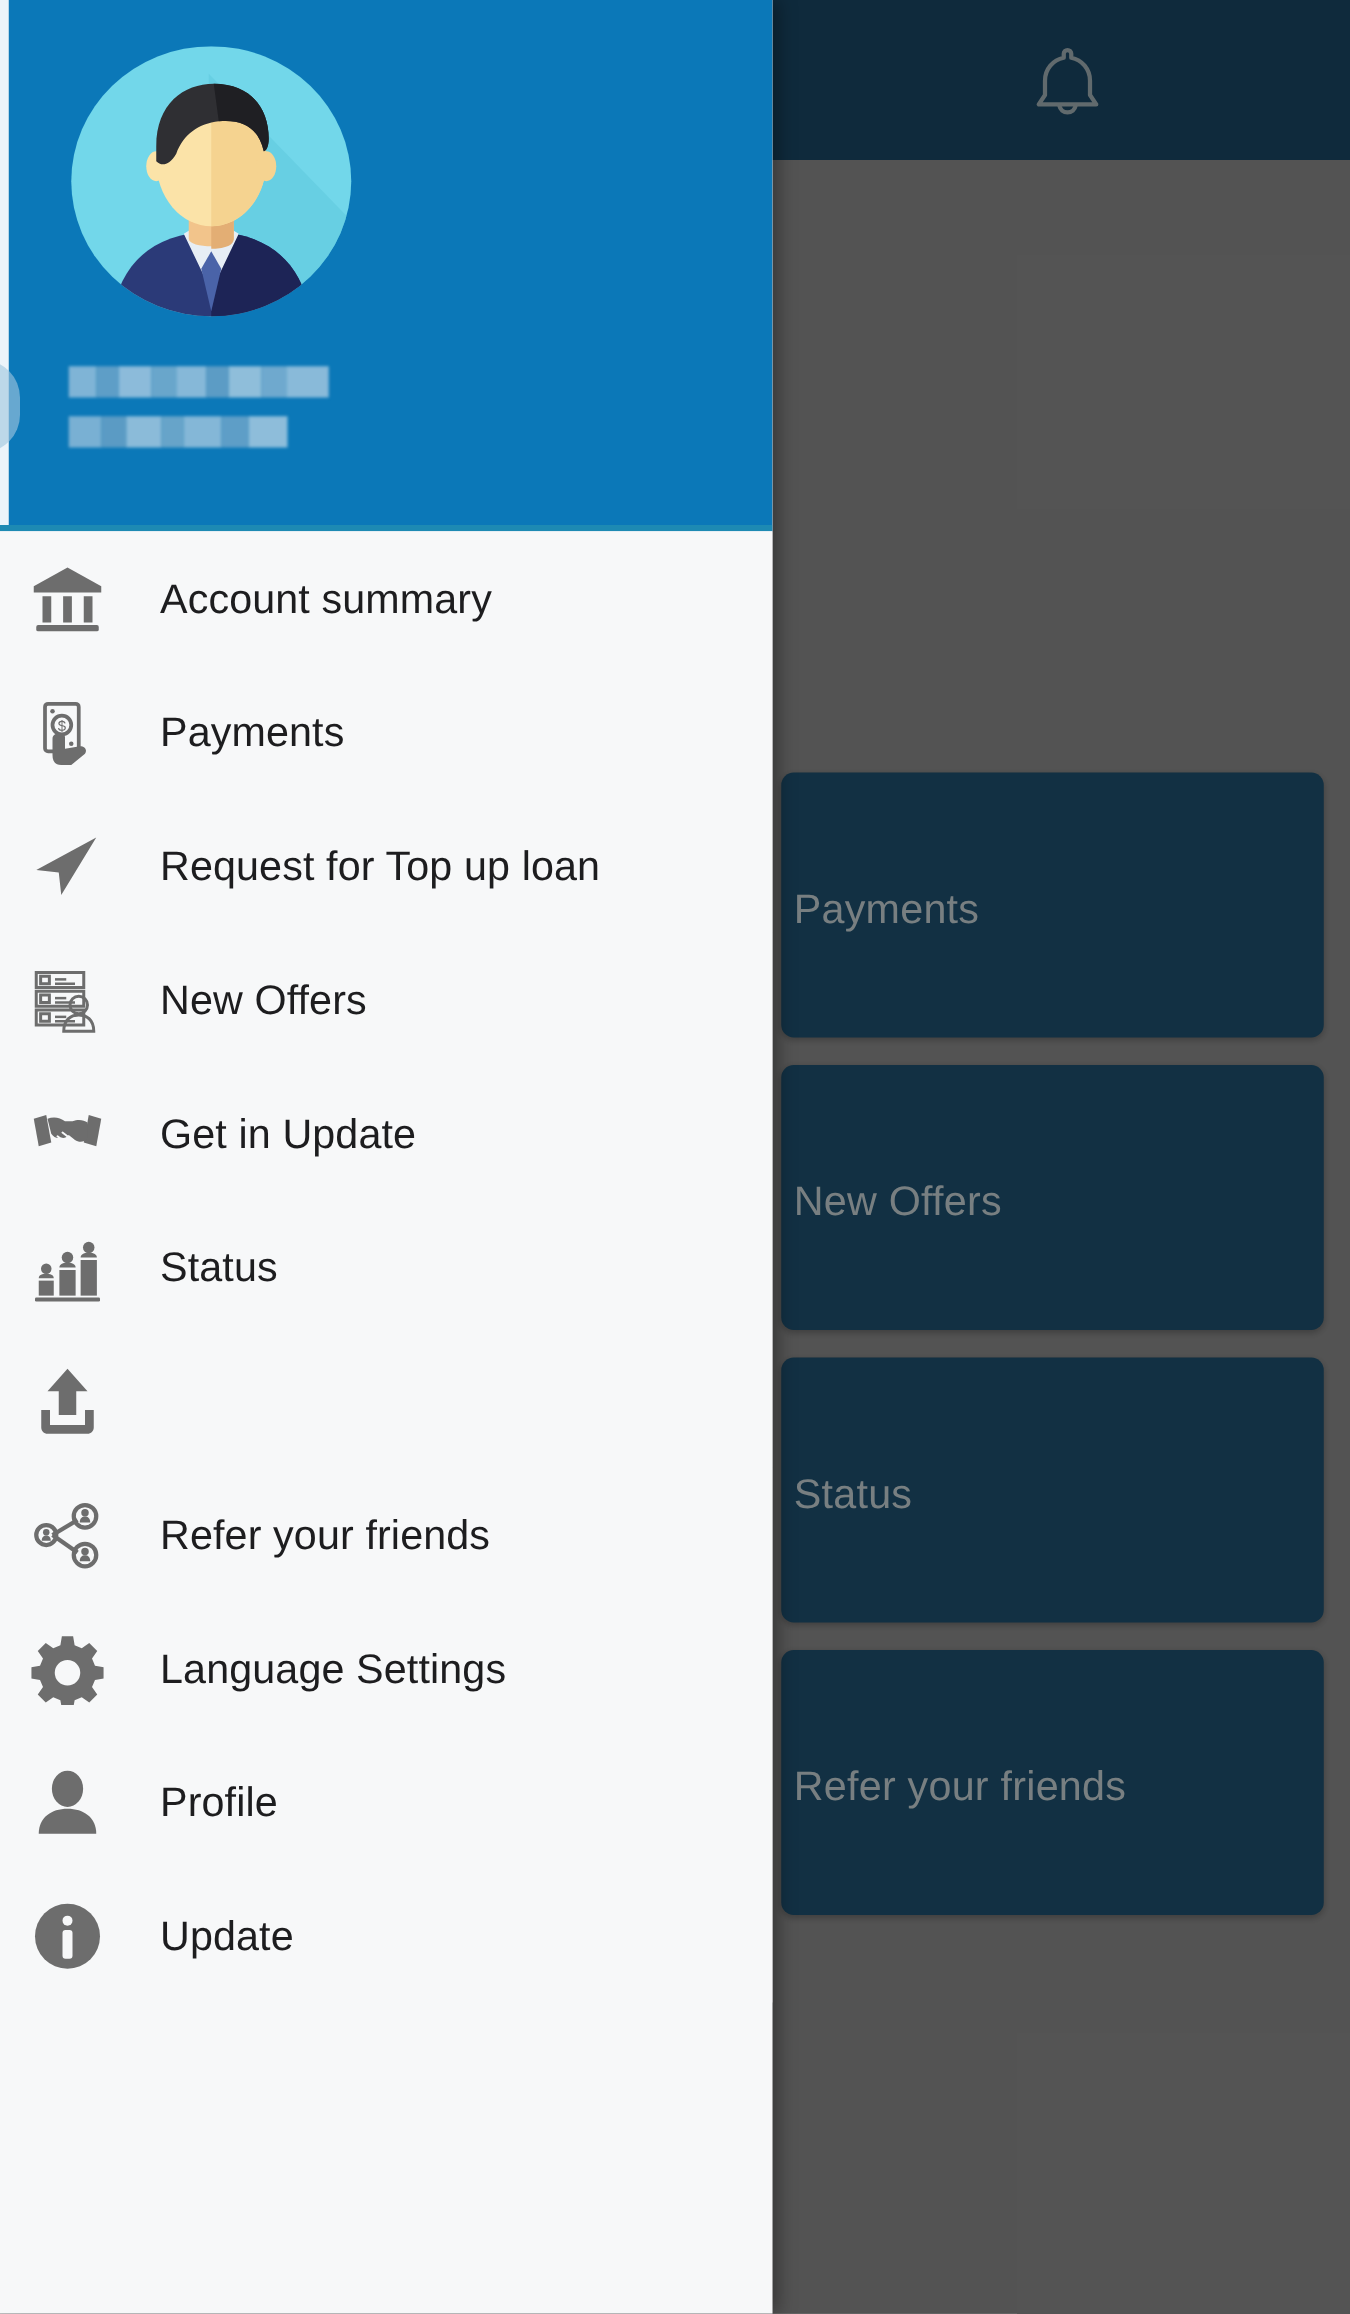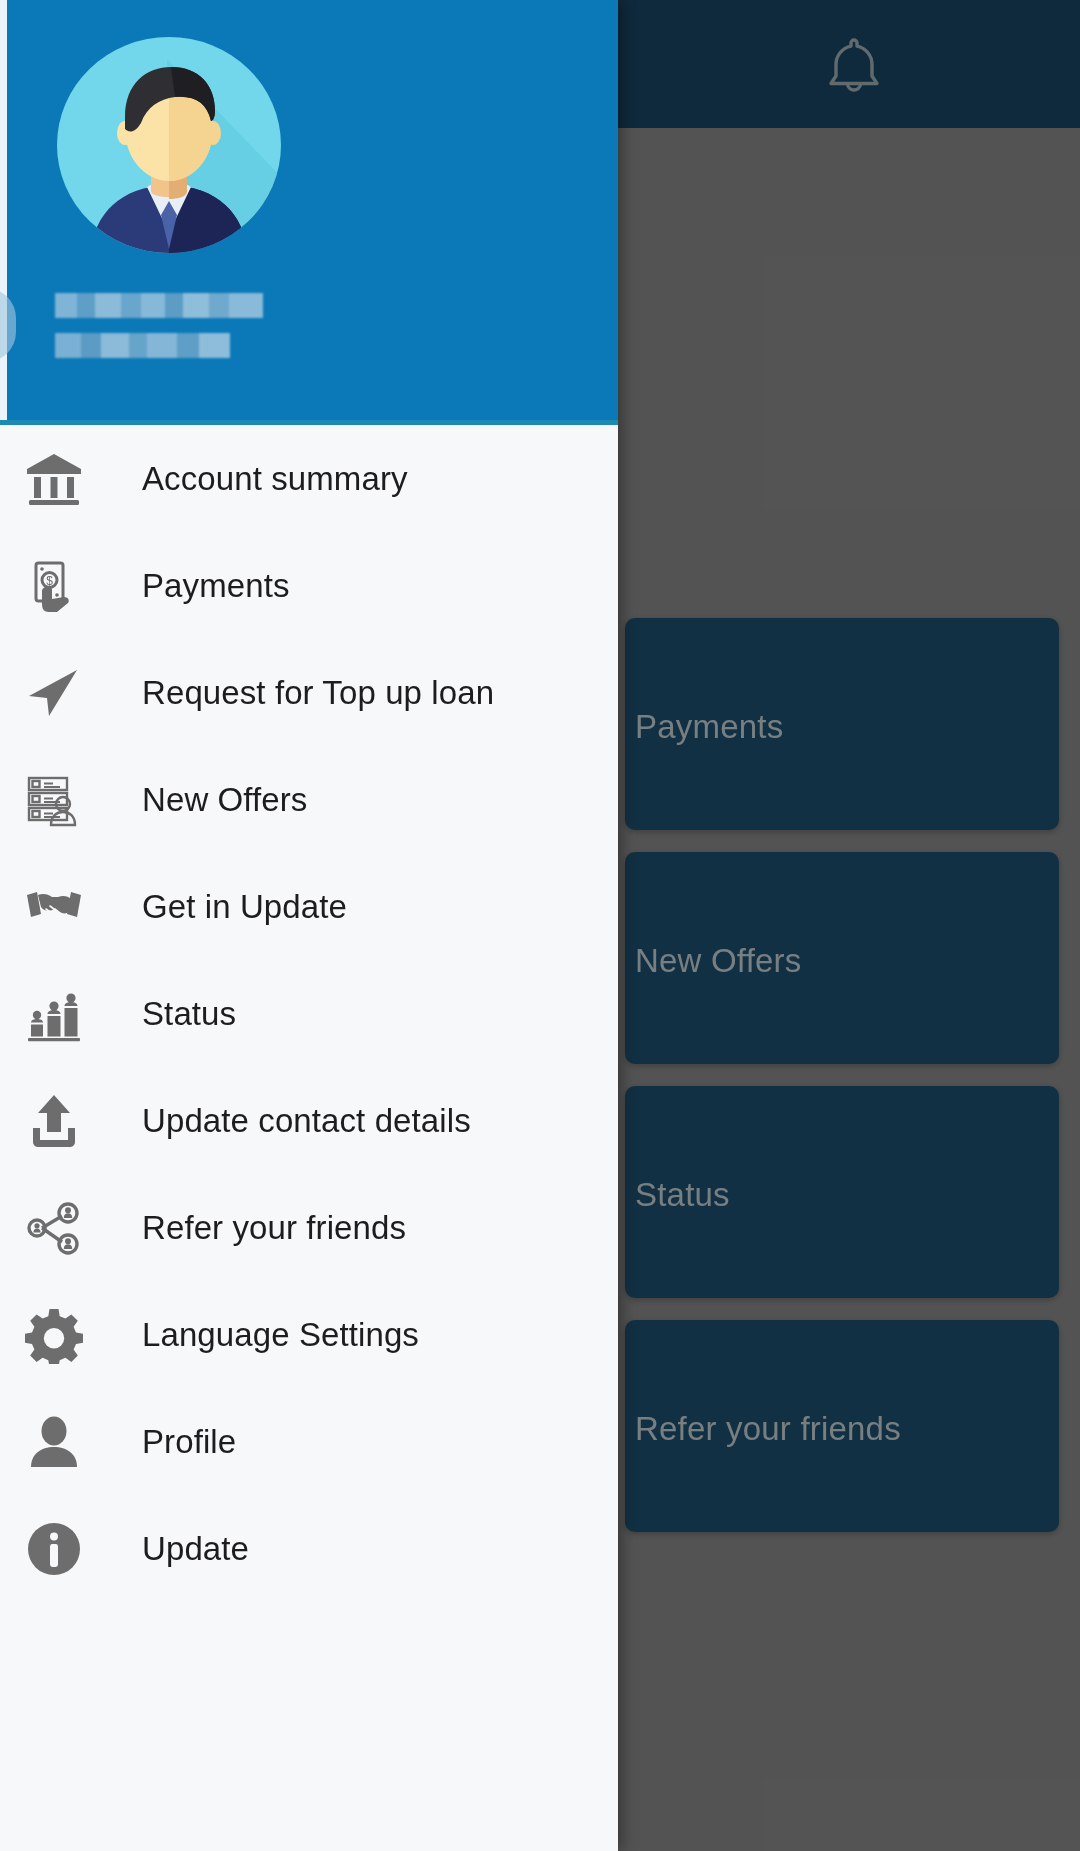--- a/index.html
+++ b/index.html
@@ -86,21 +86,20 @@
   #redact-name{left:55px;top:293px;width:208px;height:25px;}
   #redact-sub{left:55px;top:333px;width:175px;height:25px;}
   .redact .px{position:absolute;top:0;height:100%;}
 
   
   .menu{position:absolute;left:0;top:425px;width:618px;}
   .menu-item{
     position:relative;width:618px;height:107px;
     display:flex;align-items:center;
     background:#f7f8f9;
-    gap:14px;
   }
   .menu-icon{
     width:108px;min-width:108px;height:107px;
     display:flex;align-items:center;justify-content:center;
   }
   .menu-icon svg{display:block;}
   .menu-label{
     font-size:33px;color:#1d1d1f;letter-spacing:.1px;
     white-space:nowrap;margin-left:20px;
   }
@@ -306,21 +305,20 @@
         <span class="menu-label">Status</span>
       </div>
 
       <div class="menu-item">
         <span class="menu-icon">
           <svg width="58" height="58" viewBox="0 0 58 58" fill="#6d6d6d">
             <path d="M29 3 L45 21 L36 21 L36 40 L22 40 L22 21 L13 21 Z"></path>
             <path d="M8 36 L8 50 C8 52.8 10.2 55 13 55 L45 55 C47.8 55 50 52.8 50 50 L50 36 L43 36 L43 48 L15 48 L15 36 Z"></path>
           </svg>
         </span>
-        <span class="menu-label">Update contact details</span>
       </div>
 
       <div class="menu-item">
         <span class="menu-icon">
           <svg width="58" height="58" viewBox="0 0 58 58">
             <g stroke="#6d6d6d" stroke-width="3.4" fill="none">
               <path d="M17 29 L37 17"></path>
               <path d="M17 29 L37 43"></path>
             </g>
             <g fill="none" stroke="#6d6d6d" stroke-width="3.4">

